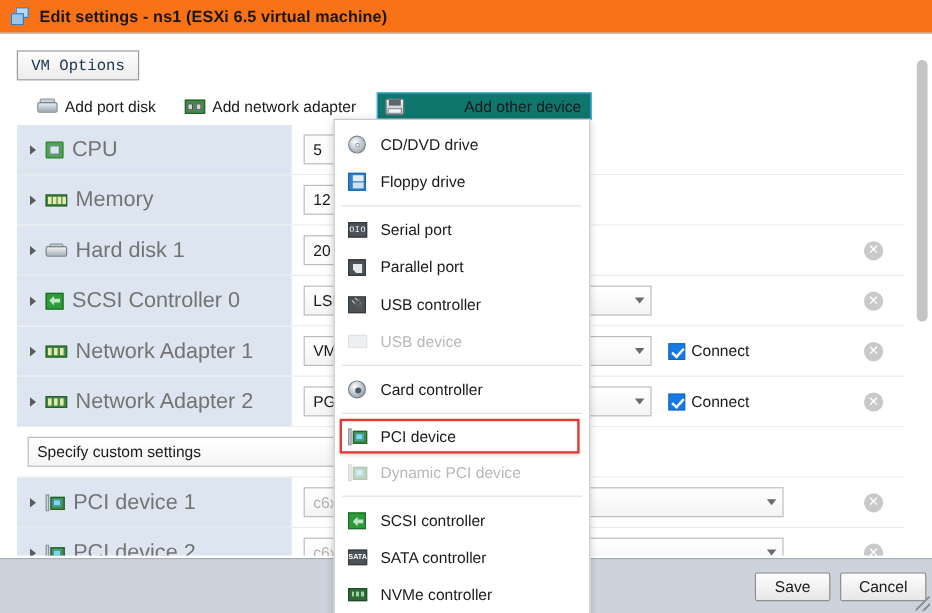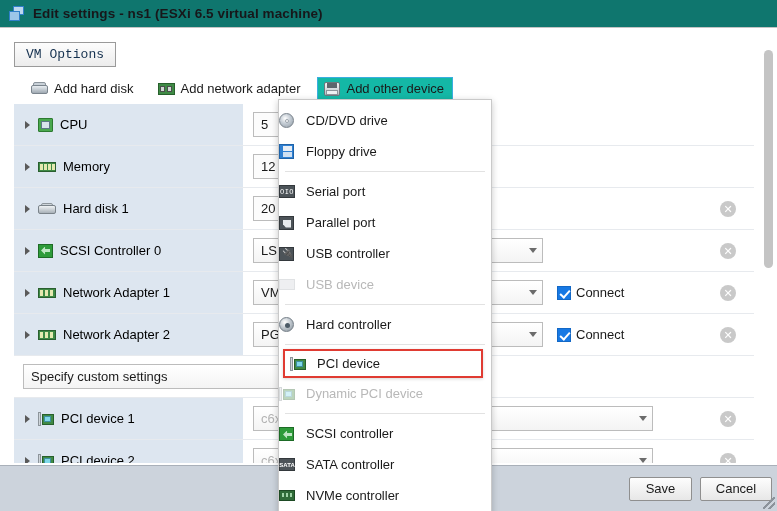--- a/index.html
+++ b/index.html
@@ -22,21 +22,21 @@
     background: #ffffff;
     box-sizing: border-box;
   }
 
   
   .titlebar {
     position: absolute;
     left: 0; top: 0;
     width: 777px;
     height: 28px;
-    background: #0f766e;
+    background: #f97316;
     border-bottom: 1px solid #c4c4c4;
     display: flex;
     align-items: center;
     padding-left: 8px;
     box-sizing: border-box;
   }
   .title-icon {
     width: 18px; height: 18px;
     margin-right: 7px;
     position: relative;
@@ -105,23 +105,24 @@
     font-size: 13px;
     color: #1a1a1a;
     white-space: nowrap;
     border: 1px solid transparent;
     cursor: default;
     background: transparent;
   }
   .tbtn .lbl { margin-left: 6px; }
   .tbtn.highlight {
     border: 1px solid #3aaee0;
-    background: #14b8a6;
+    background: #0f766e;
     position: relative;
     z-index: 30;
+    gap: 44px;
   }
 
   
   .ic { flex: none; position: relative; }
   .ic-hdd { width: 17px; height: 13px; }
   .ic-hdd .body {
     position:absolute; left:0; top:3px; width:17px; height:9px;
     background: linear-gradient(to bottom,#e9eef2 0%, #9fa9b2 100%);
     border:1px solid #7b858e; border-radius:2px; box-sizing:border-box;
   }
@@ -178,21 +179,21 @@
   }
   .caret {
     width: 0; height: 0;
     border-left: 5px solid #5a5a5a;
     border-top: 4px solid transparent;
     border-bottom: 4px solid transparent;
     margin-right: 8px;
     flex: none;
   }
   .row .devicon { margin-right: 7px; flex: none; }
-  .row .devname { font-size: 13px; color: #000000; white-space: nowrap; }
+  .row .devname { font-size: 18px; color: #737373; white-space: nowrap; }
 
   .valcell {
     flex: 1;
     height: 41px;
     display: flex;
     align-items: center;
     padding-left: 9px;
     box-sizing: border-box;
     position: relative;
   }
@@ -292,21 +293,21 @@
     border: 1px solid #c9c9c9;
     box-shadow: 0 2px 7px rgba(0,0,0,0.22);
     z-index: 40;
     padding: 5px 0 5px 0;
     box-sizing: border-box;
   }
   .mitem {
     height: 31px;
     display: flex;
     align-items: center;
-    padding-left: 0;
+    padding-left: 11px;
     font-size: 13px;
     color: #1a1a1a;
     white-space: nowrap;
     box-sizing: border-box;
     cursor: default;
   }
   .mitem .mlbl { margin-left: 9px; }
   .mitem.disabled { color: #b8b8b8; }
   .mitem.disabled .micon { opacity: 0.35; }
   .mitem.selected {
@@ -420,21 +421,21 @@
   <div class="tabstrip">
     <div class="tab inactive">VM Options</div>
   </div>
 
   <div class="toolbar">
     <div class="tbtn">
       <span class="ic ic-hdd">
         <span class="top"></span>
           <span class="body"></span>
       </span>
-      <span class="lbl">Add hard disk</span>
+      <span class="lbl">Add port disk</span>
     </div>
     <div class="tbtn" style="margin-left:8px;">
       <span class="ic ic-nic">
         <span class="b"></span>
           <span class="p1"></span>
           <span class="p2"></span>
       </span>
       <span class="lbl">Add network adapter</span>
     </div>
     <div class="tbtn highlight" style="margin-left:8px;">
@@ -651,21 +652,21 @@
       <span class="micon">
           <span class="m-usbd"></span>
         </span>
       <span class="mlbl">USB device</span>
     </div>
     <div class="msep"></div>
     <div class="mitem">
       <span class="micon">
           <span class="m-snd"></span>
         </span>
-      <span class="mlbl">Hard controller</span>
+      <span class="mlbl">Card controller</span>
     </div>
     <div class="msep"></div>
     <div class="mitem selected">
       <span class="micon">
           <span class="m-pci">
             <span class="bar"></span>
             <span class="brd"></span>
             <span class="chip"></span>
           </span>
         </span>

